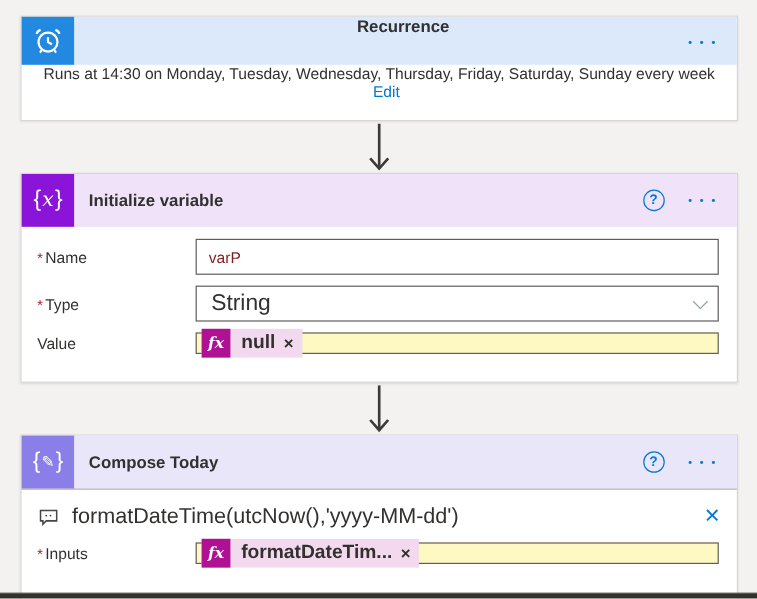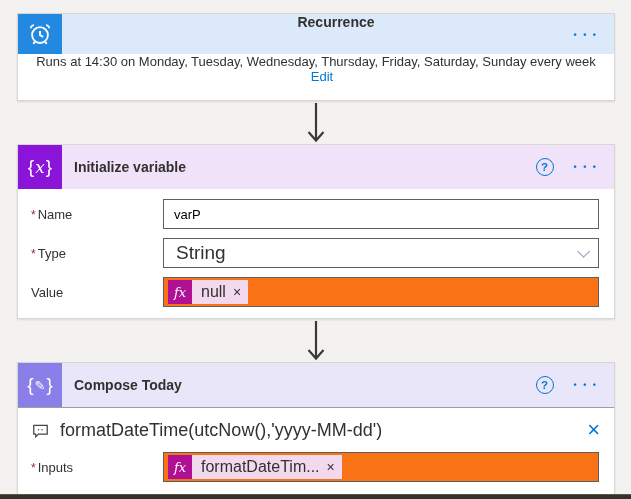--- a/index.html
+++ b/index.html
@@ -39,27 +39,27 @@
   
   .arrow-gap { width:598px; height:43px; display:flex; align-items:center; justify-content:center; }
 
   
   .card-variable { height:175px; }
   .form-body { padding:10px 15px 0 13px; }
   .form-row { display:flex; align-items:center; margin-bottom:9px; }
   .row-label { width:132px; flex:none; font-size:13px; color:#323130; }
   .req { color:#a4262c; margin-right:2px; font-size:12px; }
   .text-input { flex:1; height:30px; border:1px solid #605e5c; background:#fff; font-size:13px;
-                color:#000000; padding:0 10px; font-family:inherit; }
+                color:#7f1d1d; padding:0 10px; font-family:inherit; }
   .dropdown { flex:1; height:30px; border:1px solid #605e5c; background:#fff; display:flex;
               align-items:center; padding:0 12px; font-size:19px; color:#323130; cursor:pointer; }
   .chev { margin-left:auto; width:9px; height:9px; border-right:1.6px solid #8fa0b4;
           border-bottom:1.6px solid #8fa0b4; transform:rotate(45deg) translateY(-3px); }
-  .token-box { flex:1; height:30px; border:1px solid #605e5c; background:#f97316; display:flex;
-               align-items:center; padding:0 4px; cursor:text; }
+  .token-box { flex:1; height:18px; border:1px solid #605e5c; background:#fef9c3; display:flex;
+               align-items:center; padding:0 4px; cursor:text;font-weight:bold; }
   .chip { display:inline-flex; align-items:center; background:var(--chip-bg,#f2d9ee);
           height:24px; cursor:pointer; }
   .fx-badge { width:24px; height:24px; background:var(--fx-badge,#af1094); color:#fff;
               display:flex; align-items:center; justify-content:center; font-size:13px; flex:none; }
   .chip-label { font-size:16px; color:#323130; padding:0 5px 0 9px; }
   .chip-x { font-size:14px; color:#323130; padding:0 7px 0 2px; cursor:pointer; }
 
   
   .card-compose { height:139px; }
   .callout-row { border-top:1px solid #a09e9c; display:flex; align-items:center;

